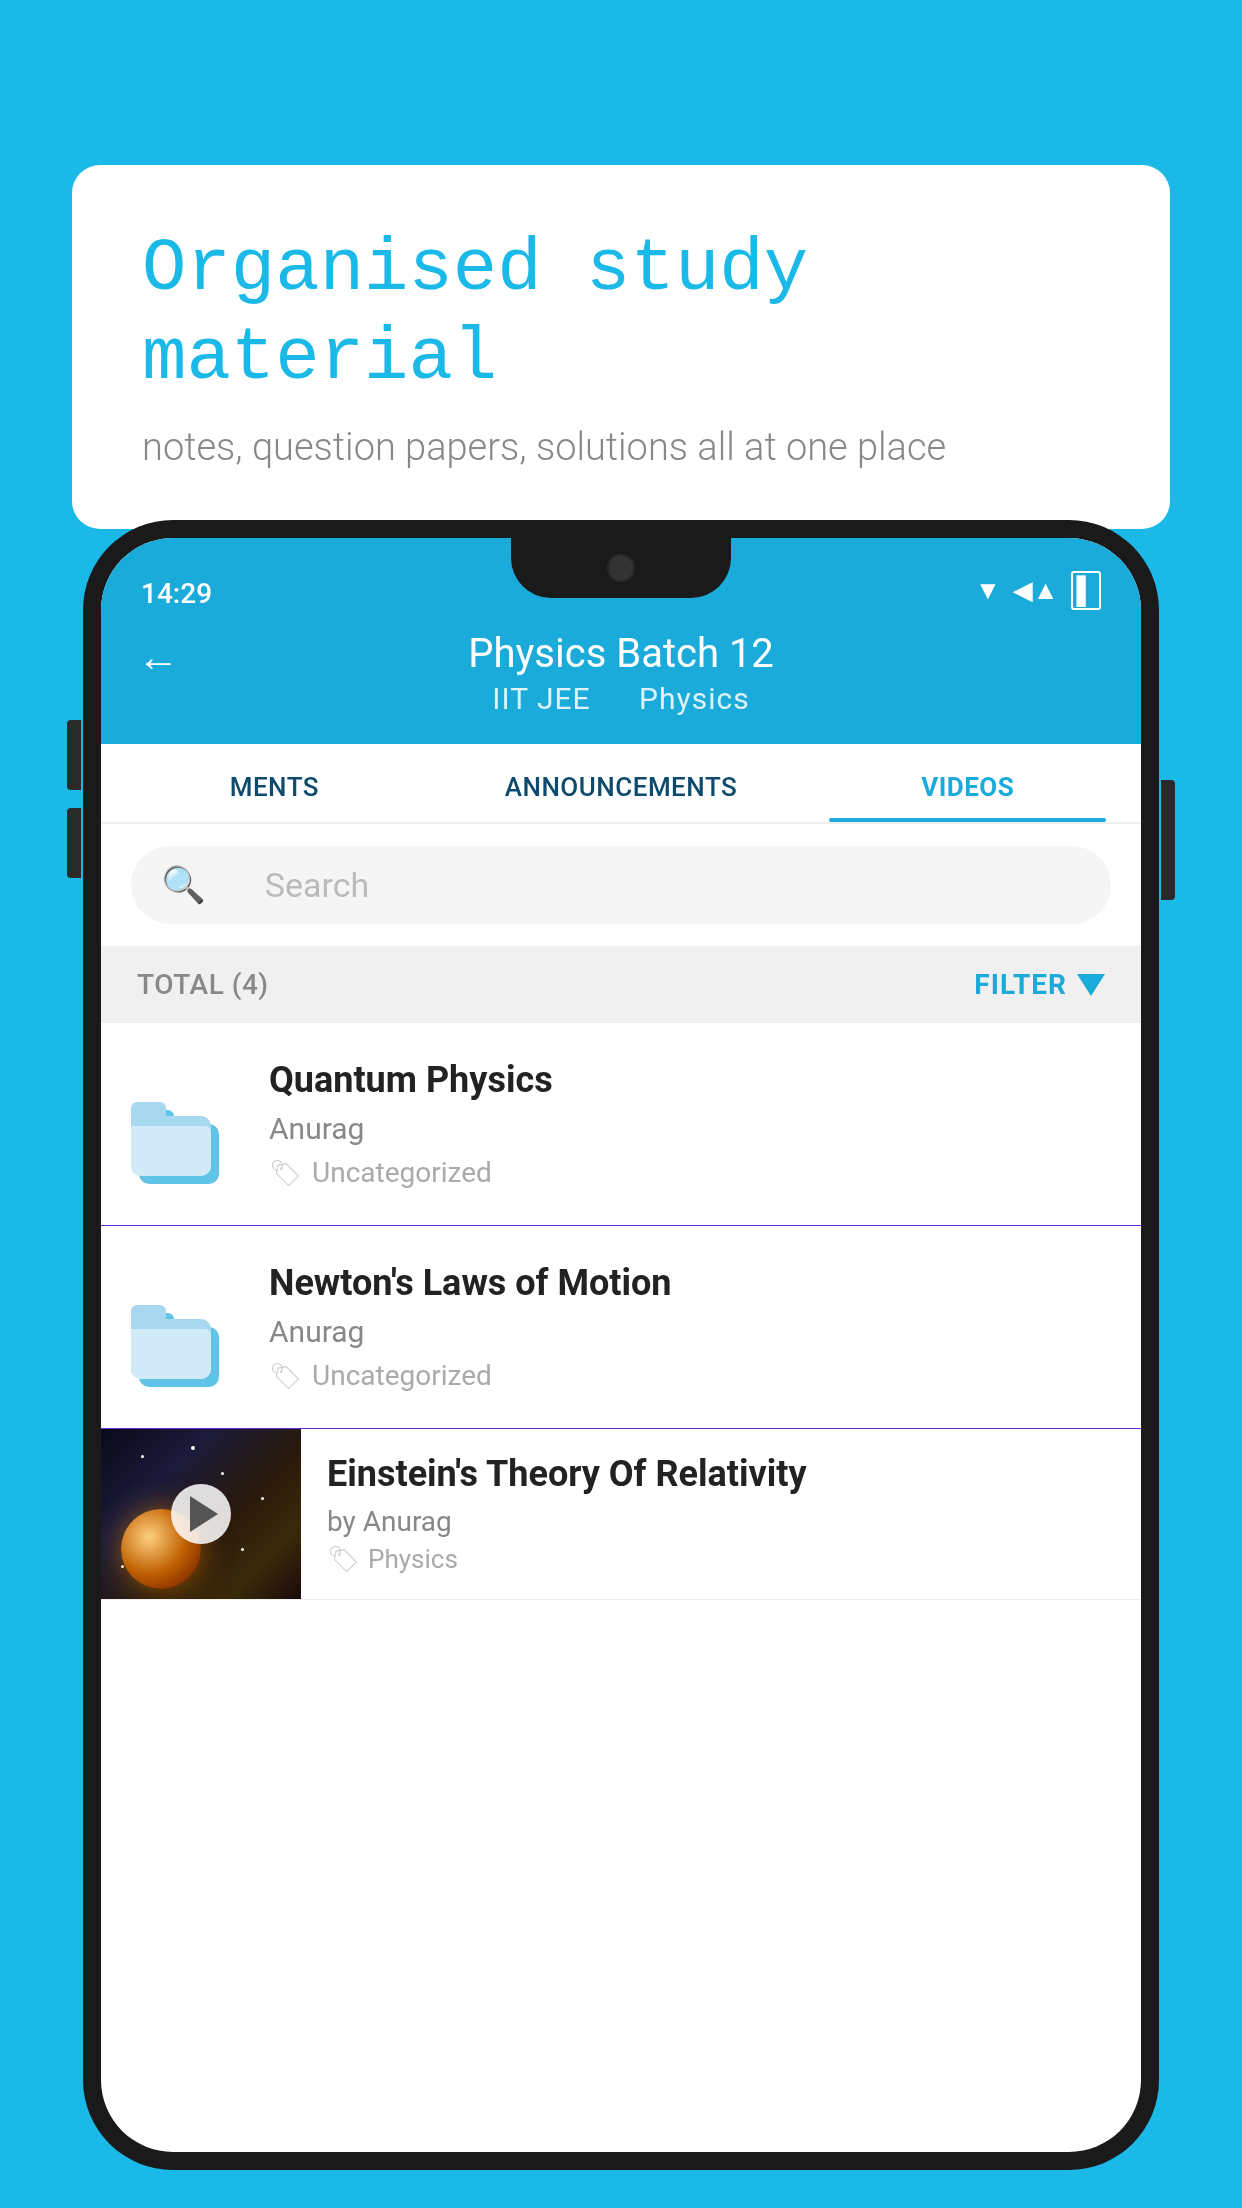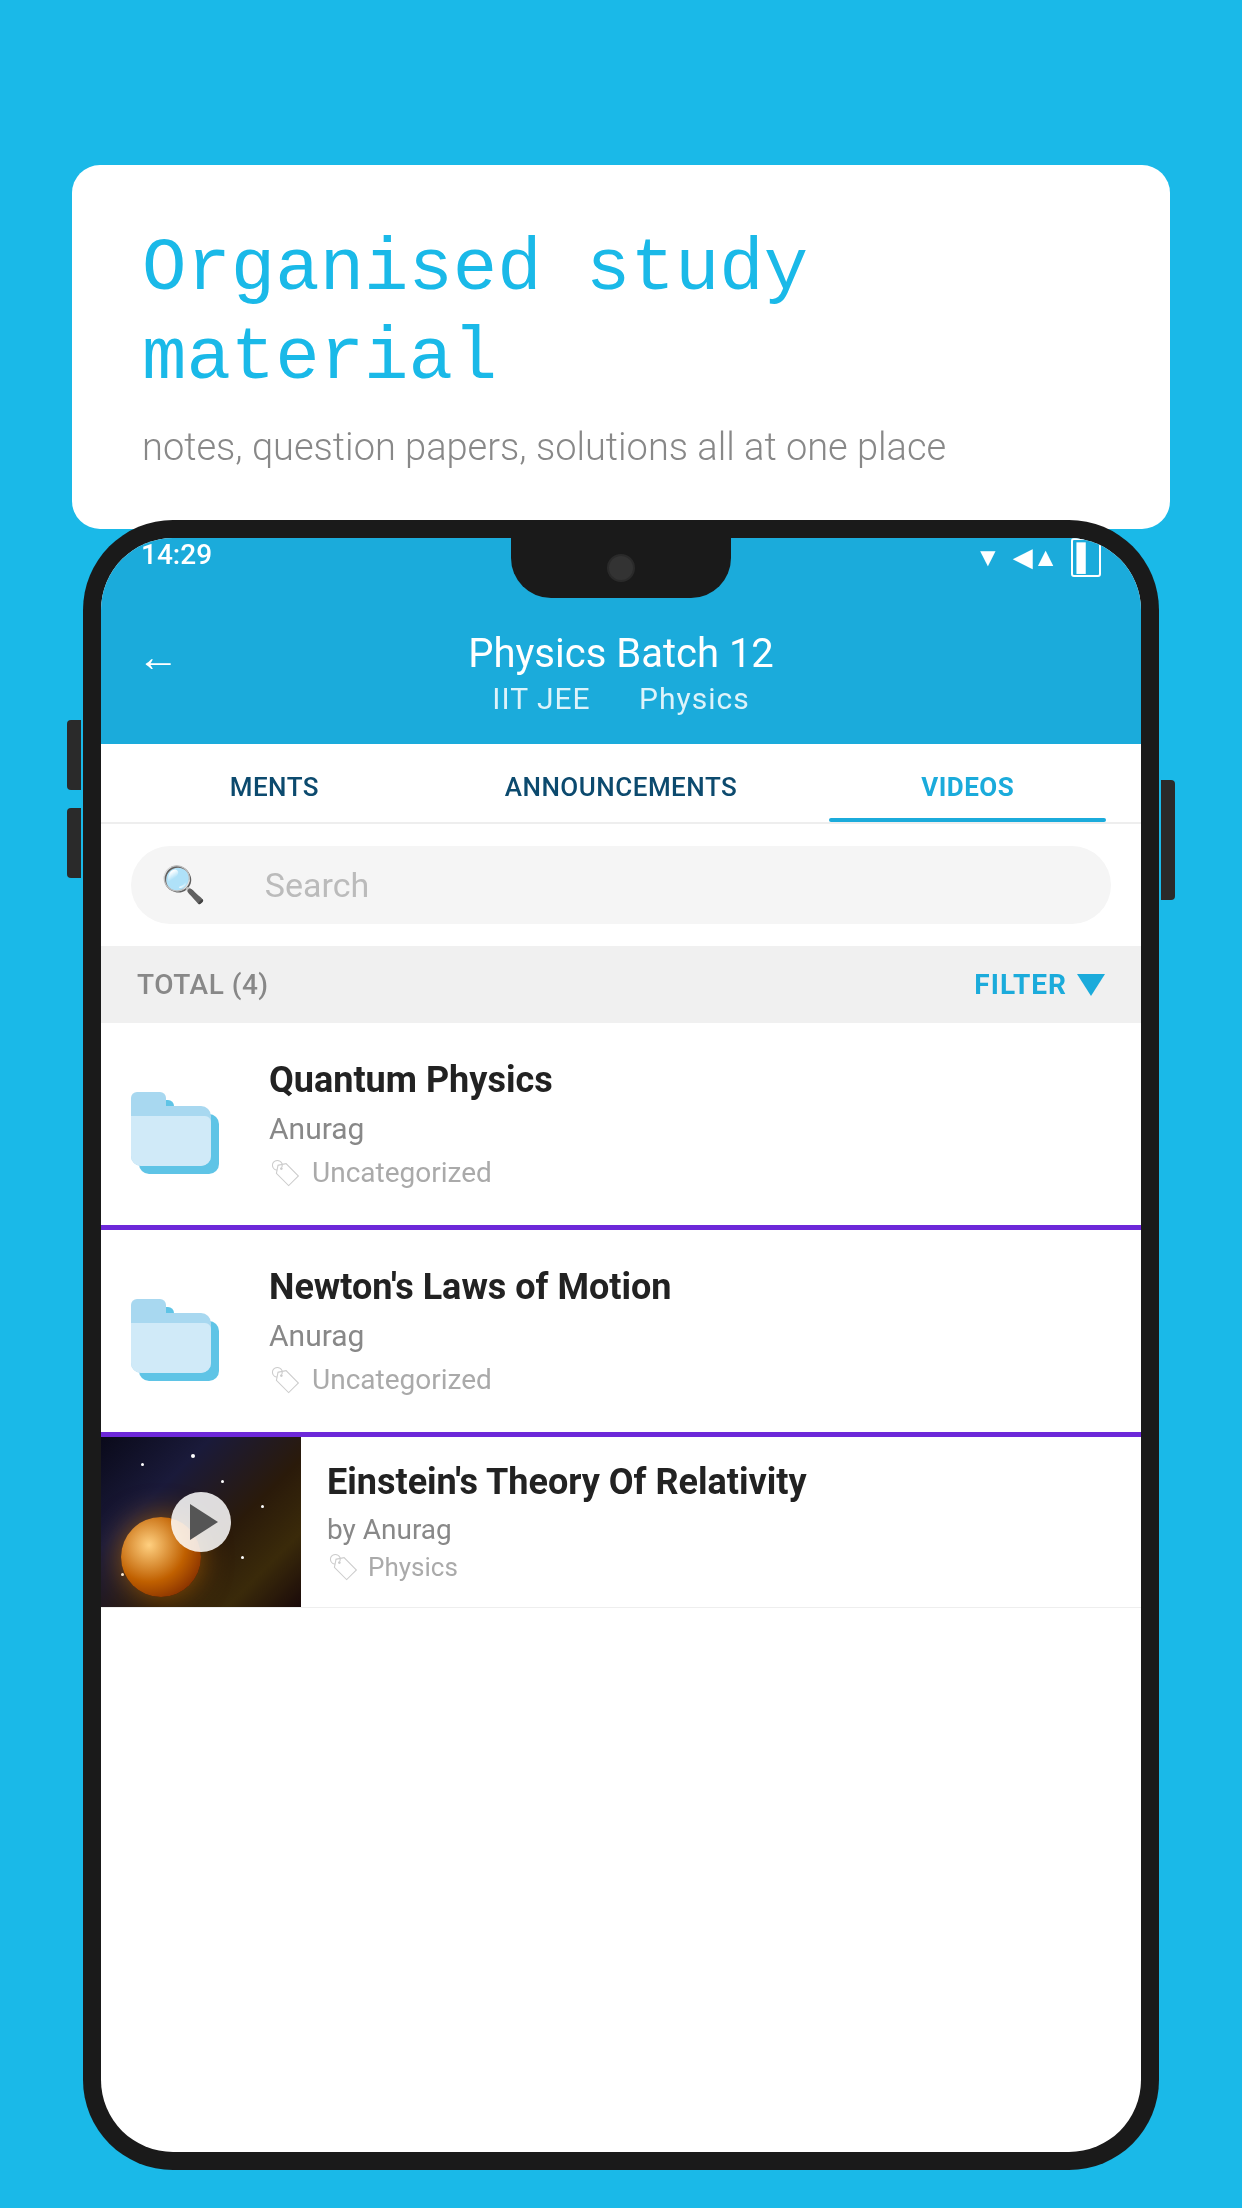--- a/index.html
+++ b/index.html
@@ -136,21 +136,21 @@
       overflow: hidden;
       height: 100%;
       position: relative;
     }
 
     
     .status-bar {
       background: #1babdb;
       height: 72px;
       display: flex;
-      align-items: flex-start;
+      align-items: flex-end;
       justify-content: space-between;
       padding: 0 40px;
     }
 
     .status-time {
       color: white;
       font-size: 28px;
       font-weight: 500;
     }
 
@@ -293,23 +293,23 @@
     }
 
     
     .video-list {
       background: white;
       flex: 1;
     }
 
     .video-item {
       display: flex;
-      align-items: center;
+      align-items: flex-end;
       padding: 36px 30px;
-      border-bottom: 5px solid #6d28d9;
+      border-bottom: 1px solid #6d28d9;
       gap: 28px;
     }
 
     .video-thumb {
       width: 110px;
       height: 110px;
       flex-shrink: 0;
       display: flex;
       align-items: center;
       justify-content: center;

